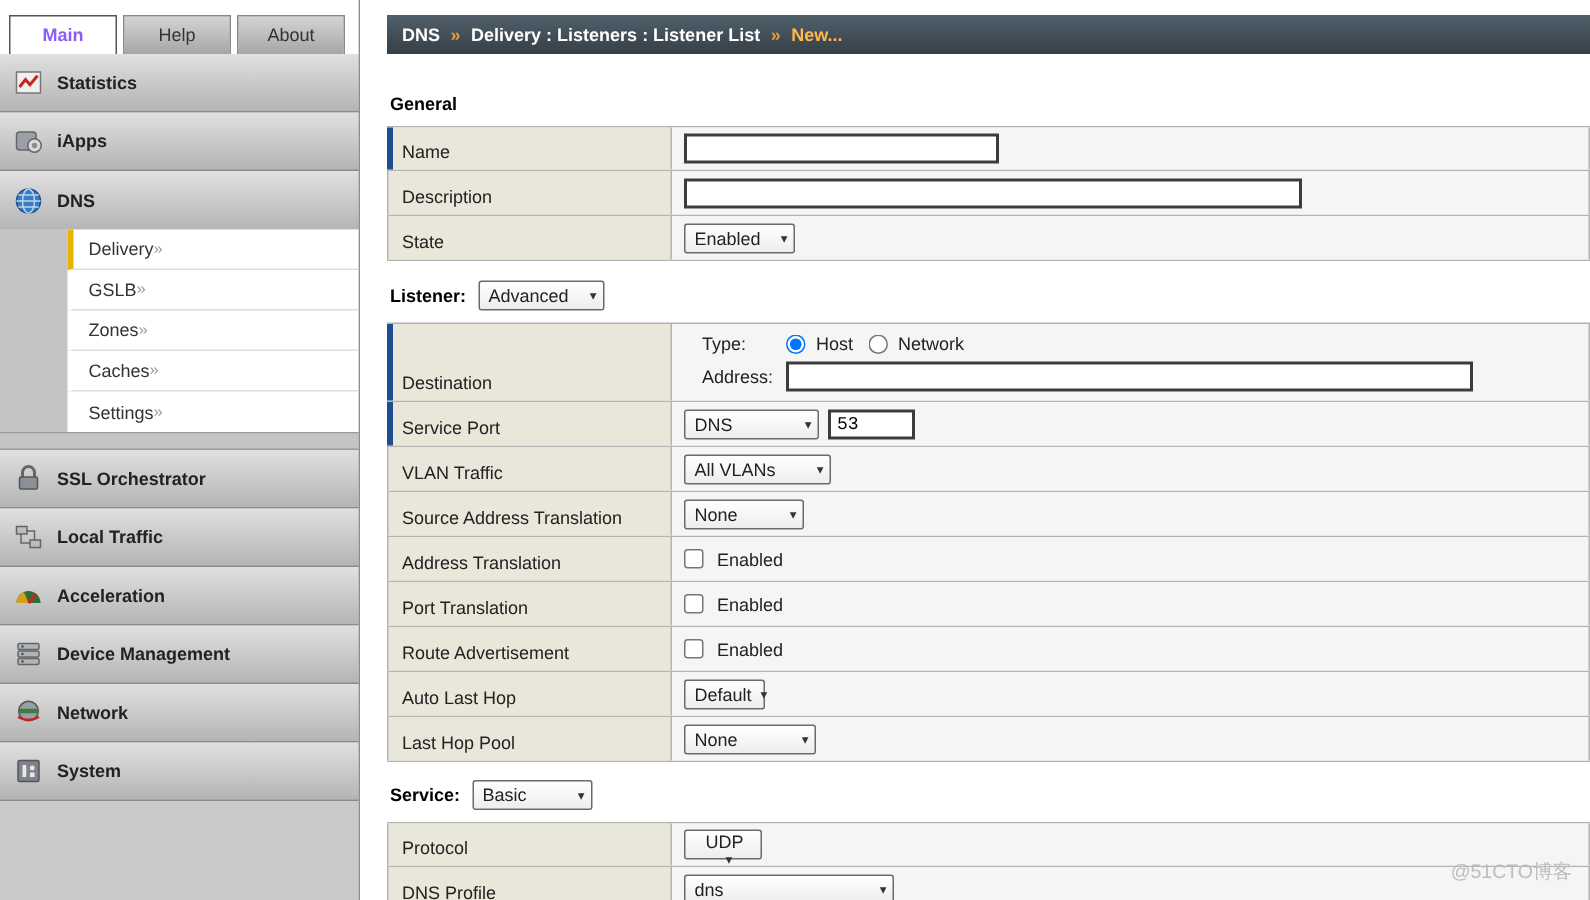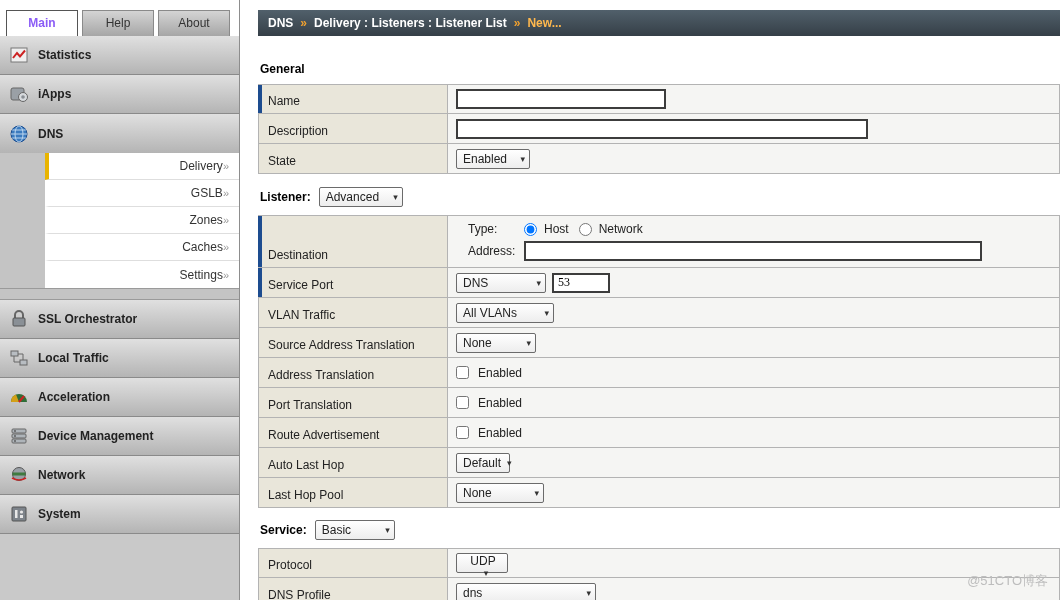--- a/index.html
+++ b/index.html
@@ -14,21 +14,21 @@
   .tab.active { background:#fff; border:1px solid #555; border-bottom:none; font-weight:bold; color:#8b5cf6; }
   .tab.inactive { background:linear-gradient(#d4d4d4,#a6a6a6); border:1px solid #8a8a8a; border-bottom:none; color:#333; }
 
   .menu-item { height:39px; display:flex; align-items:center; gap:8px; padding-left:8px;
     background:linear-gradient(#e0e0e0,#b4b4b4); border-bottom:1px solid #8a8a8a; font-weight:bold; color:#222; cursor:pointer; }
   .icon { width:22px; height:22px; display:flex; align-items:center; justify-content:center; flex-shrink:0; }
 
   .submenu { display:flex; background:#c4c4c4; border-bottom:1px solid #9a9a9a; }
   .submenu-indent { width:45px; background:#c4c4c4; }
   .submenu-panel { flex:1; background:#fff; }
-  .submenu-item { height:27px; display:flex; align-items:center; justify-content:flex-end; padding:0 10px 0 10px;
+  .submenu-item { height:27px; display:flex; align-items:center; justify-content:flex-start; padding:0 10px 0 10px;
     border-bottom:1px solid #dedede; border-left:4px solid transparent; color:#333; cursor:pointer; }
   .submenu-item.selected { border-left:4px solid #e9b400; }
   .submenu-arrow { color:#999; font-size:11px; }
   .submenu-arrow::after { content:"\00BB"; }
   .menu-spacer { height:11px; background:#c4c4c4; border-bottom:1px solid #9a9a9a; }
   .menu-fill { flex:1; background:#c9c9c9; }
 
   
   .main { position:absolute; left:240px; top:0; width:820px; height:600px; background:#fff; padding-left:18px; }
   .crumb-bar { margin-top:10px; height:26px; background:linear-gradient(#51606b,#353f47); display:flex; align-items:center; padding:0 10px; color:#fff; font-weight:bold; }
@@ -43,21 +43,21 @@
   .row { display:flex; border-bottom:1px solid #b3b3b3; min-height:30px; }
   .row.first { border-top:1px solid #b3b3b3; }
   .cell-label { width:190px; flex-shrink:0; background:#e9e6da; border-right:1px solid #b3b3b3; border-left:1px solid #b3b3b3;
     padding:5px 8px 5px 9px; display:flex; align-items:flex-end; color:#222; }
   .cell-label.required { border-left:4px solid #1d4c8f; padding-left:6px; }
   .cell-value { flex:1; background:#f5f5f3; border-right:1px solid #b3b3b3; padding:4px 8px; display:flex; align-items:center; gap:6px; }
   .cell-value.stacked { flex-direction:column; align-items:flex-start; gap:5px; padding:6px 8px; }
   .vline { display:flex; align-items:center; gap:4px; }
   .mini-label { width:52px;margin-left:12px; }
 
-  input[type="text"] { height:20px; border:2px solid #3c3c3c; background:#fff; font-family:Liberation Serif, serif; font-size:12px; padding:0 4px; }
+  input[type="text"] { height:20px; border:2px solid #3c3c3c; background:#fff; font-family:Liberation Mono, monospace; font-size:12px; padding:0 4px; }
   .select { display:inline-flex; align-items:center; justify-content:space-between; height:20px; border:1px solid #6b6b6b; border-radius:2px;
     background:linear-gradient(#ffffff,#ededed); padding:0 4px 0 6px; cursor:pointer; }
   .select-arrow { font-size:9px; color:#333; margin-left:6px; }
   .select-arrow::after { content:"\25BE"; }
   input[type="radio"], input[type="checkbox"] { margin:0 3px 0 0; }
 
   .watermark { position:absolute; right:12px; bottom:10px; color:#bdbdbd; font-size:13px; }
 </style>
 </head>
 <body>

